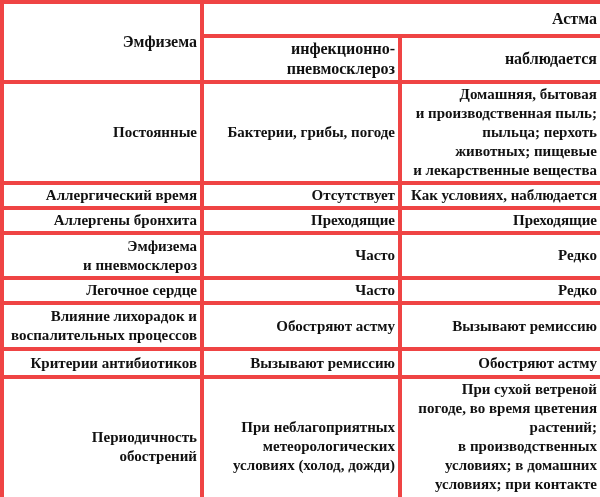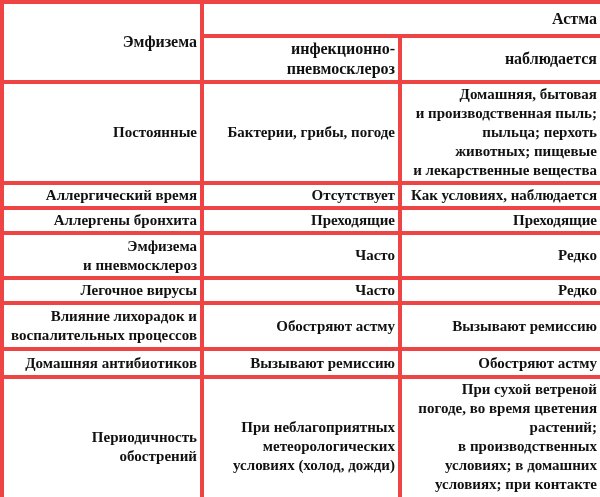--- a/index.html
+++ b/index.html
@@ -84,32 +84,32 @@
         <td>Преходящие</td>
         <td>Преходящие</td>
       </tr>
       <tr style="height:45px">
         <td>Эмфизема
 и пневмосклероз</td>
         <td>Часто</td>
         <td>Редко</td>
       </tr>
       <tr style="height:23px">
-        <td>Легочное вирусы</td>
+        <td>Легочное сердце</td>
         <td>Часто</td>
         <td>Редко</td>
       </tr>
       <tr style="height:46px">
         <td>Влияние лихорадок и
 воспалительных процессов</td>
         <td>Обостряют астму</td>
         <td>Вызывают ремиссию</td>
       </tr>
       <tr style="height:28px">
-        <td>Домашняя антибиотиков</td>
+        <td>Критерии антибиотиков</td>
         <td>Вызывают ремиссию</td>
         <td>Обостряют астму</td>
       </tr>
       <tr style="height:133px">
         <td>Периодичность
 обострений</td>
         <td>При неблагоприятных
 метеорологических
 условиях (холод, дожди)</td>
         <td>При сухой ветреной

